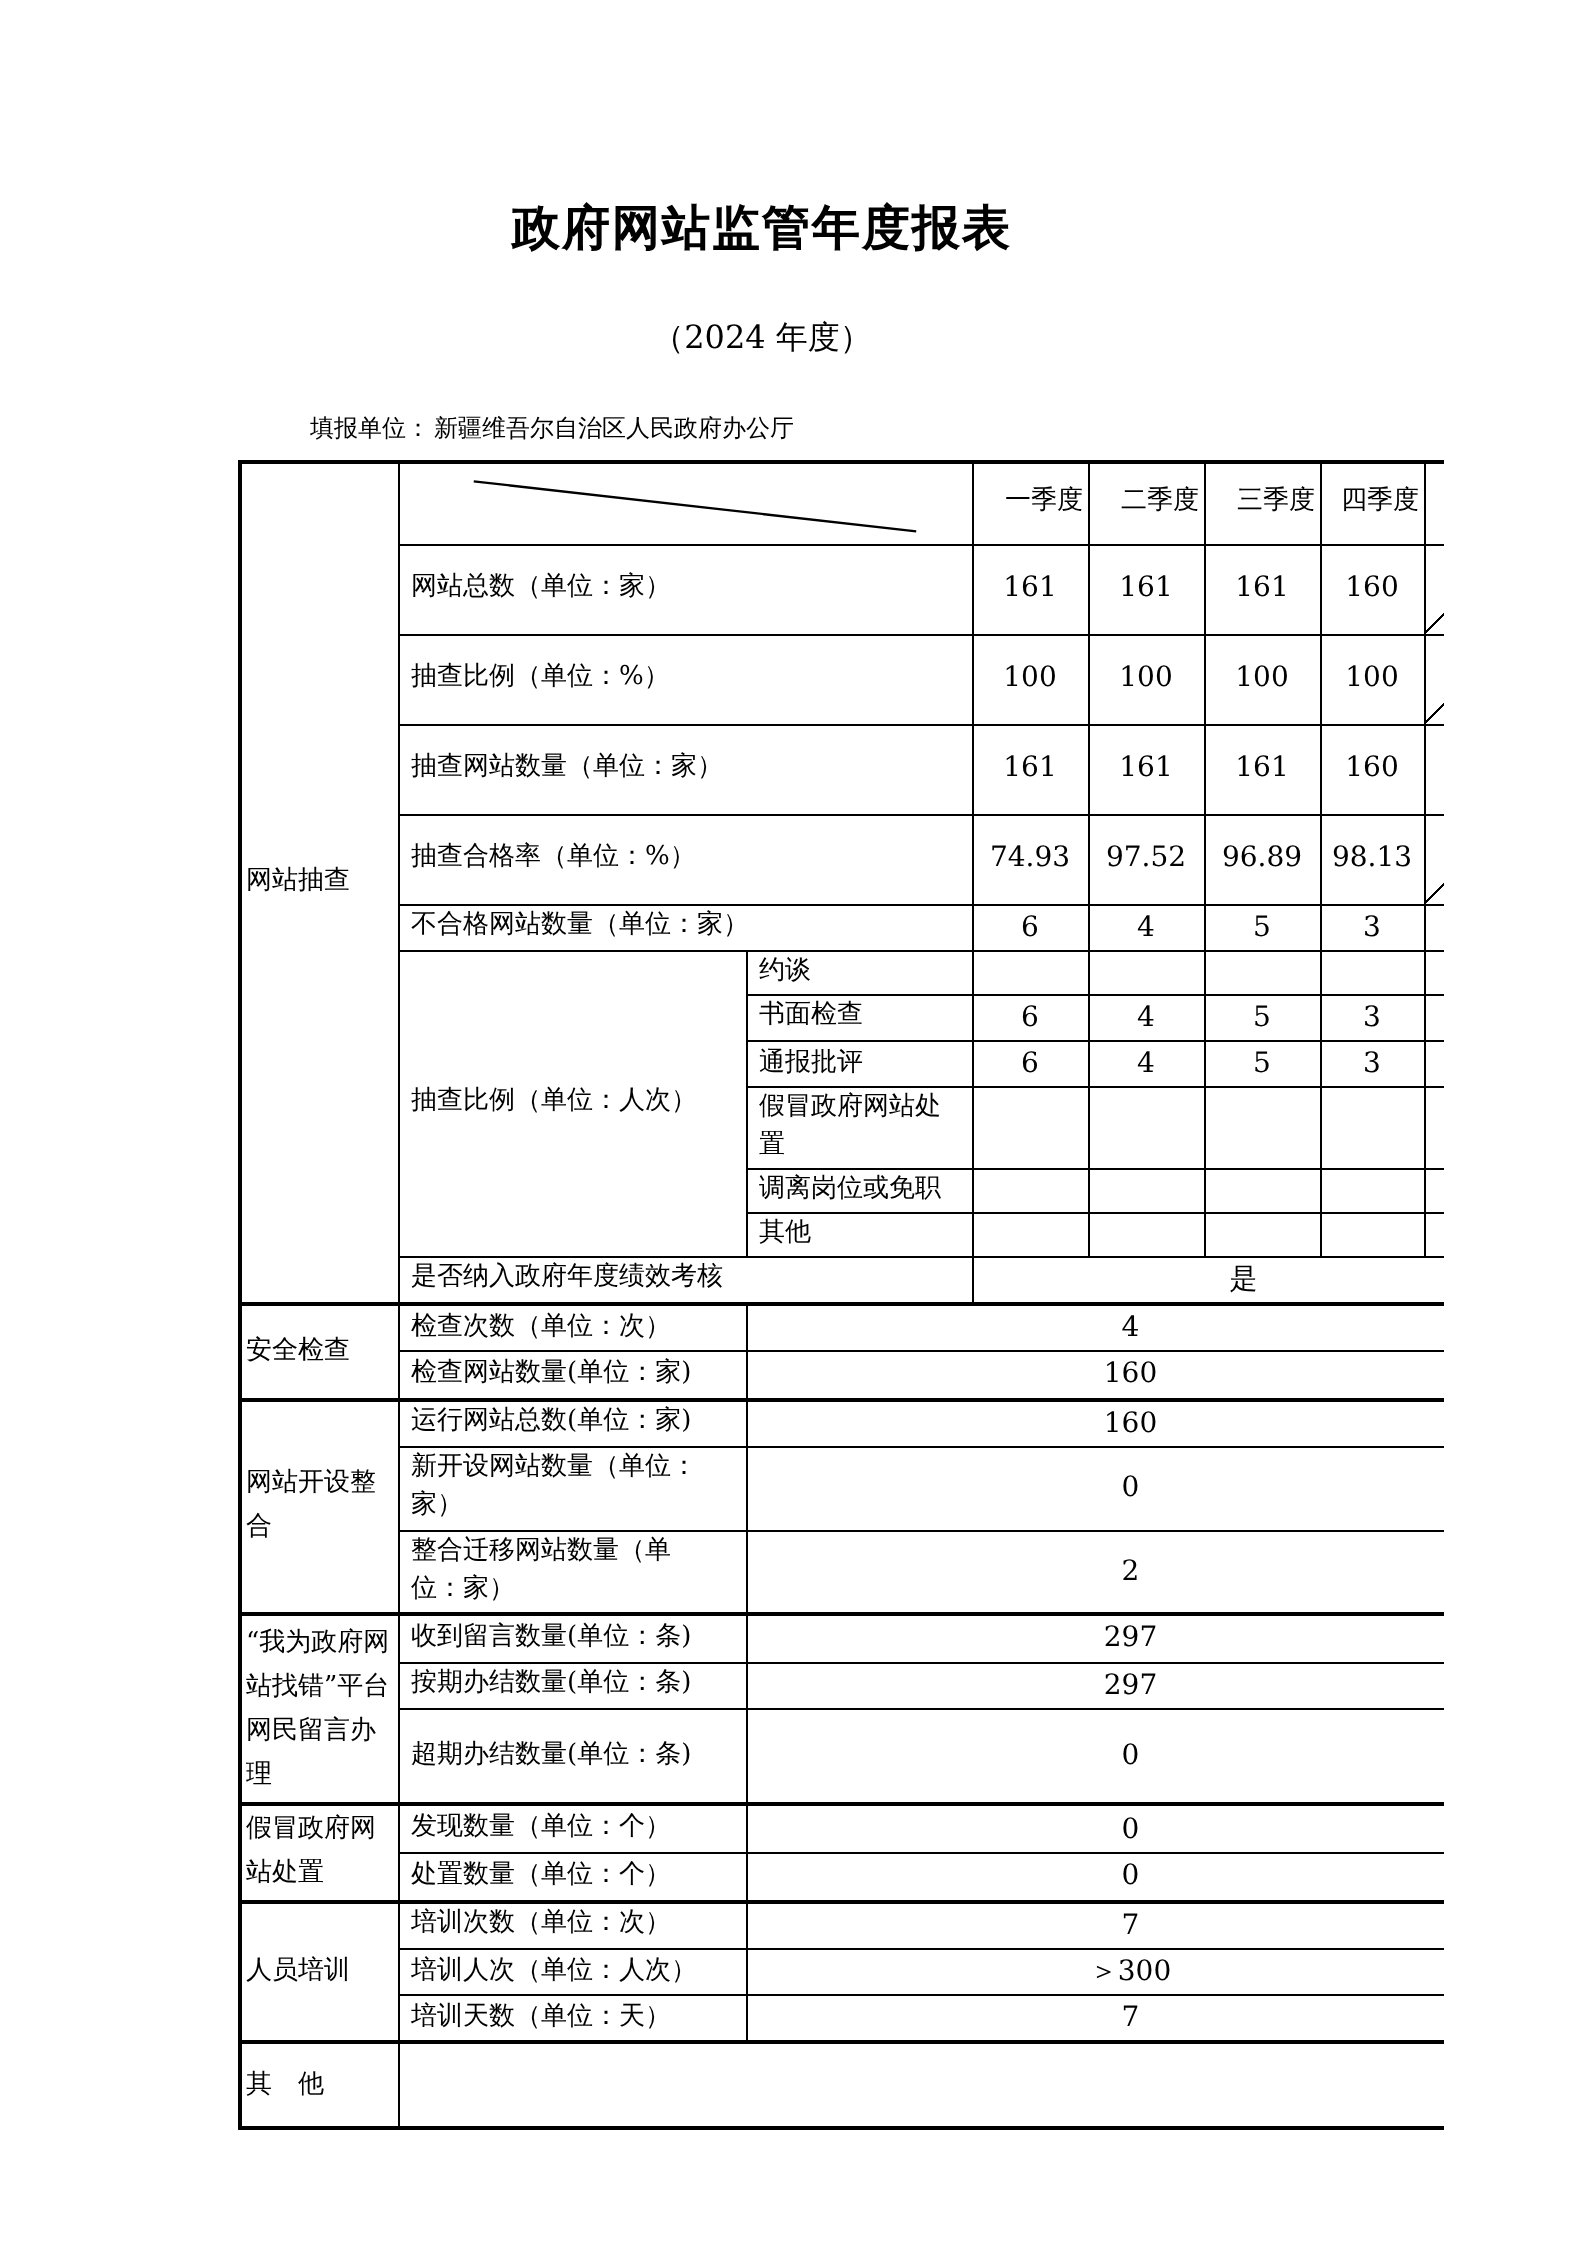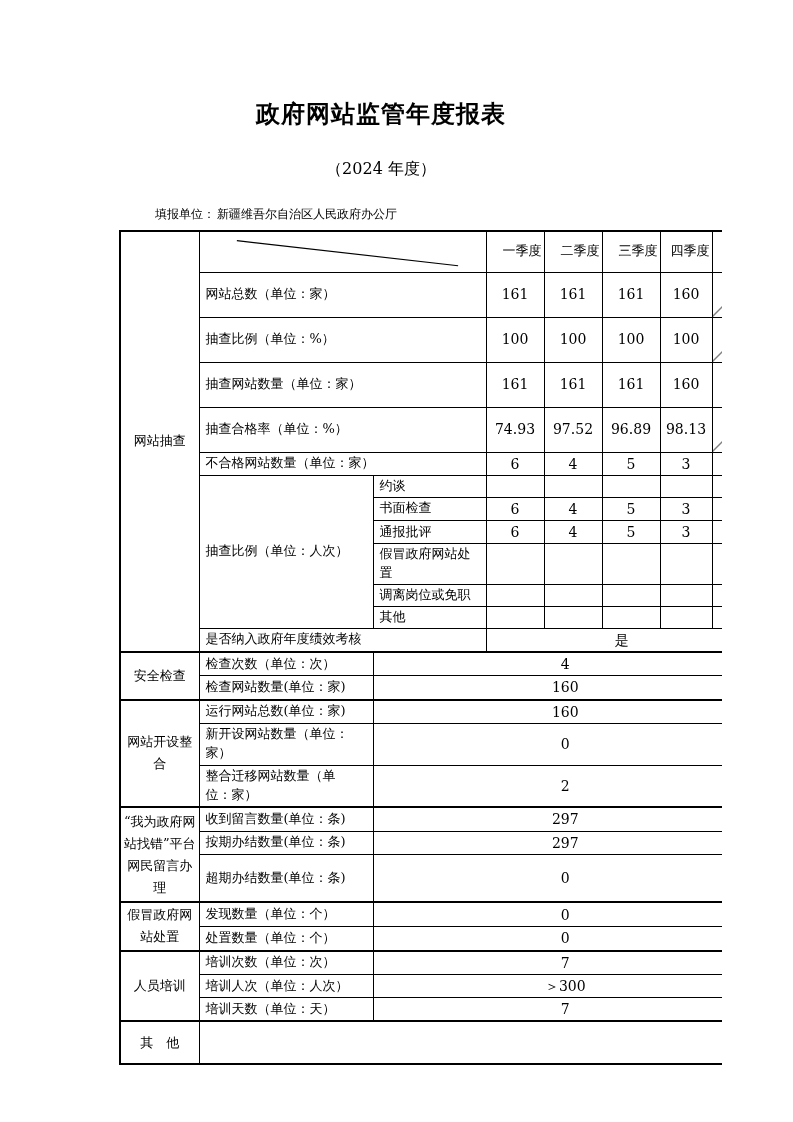--- a/index.html
+++ b/index.html
@@ -41,21 +41,21 @@
   }
   td{
     border:1px solid #000;
     vertical-align:middle;
     padding:1px 4px;
     font-size:13px;
     line-height:1.45;
     overflow:hidden;
   }
   tr.sec > td{border-top-width:2px;}
-  .g{text-align:center;padding:1px 2px;line-height:1.7;}
+  .g{text-align:left;padding:1px 2px;line-height:1.7;}
   .lbl{text-align:left;padding:1px 12px 1px 6px;}
   .num{
     text-align:center;
     font-size:14px;
     font-family:"DejaVu Serif","Liberation Serif",serif;
     padding:1px 2px;
   }
   .qh{text-align:right;font-size:13px;padding:1px 2px;}
   .diag{position:relative;padding:0;}
   .diag svg{position:absolute;left:0;top:0;width:100%;height:100%;display:block;}

